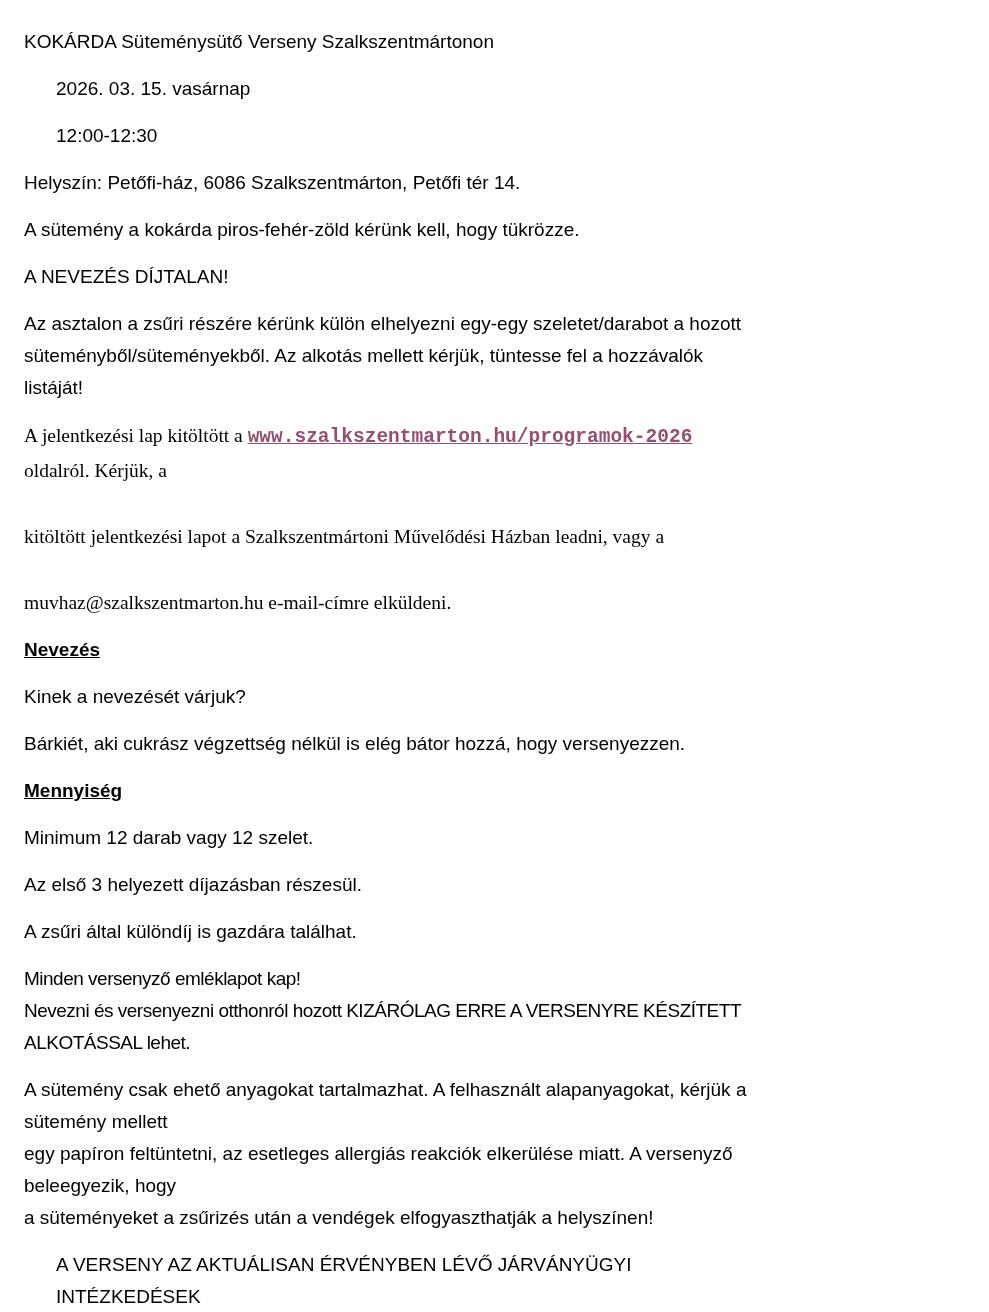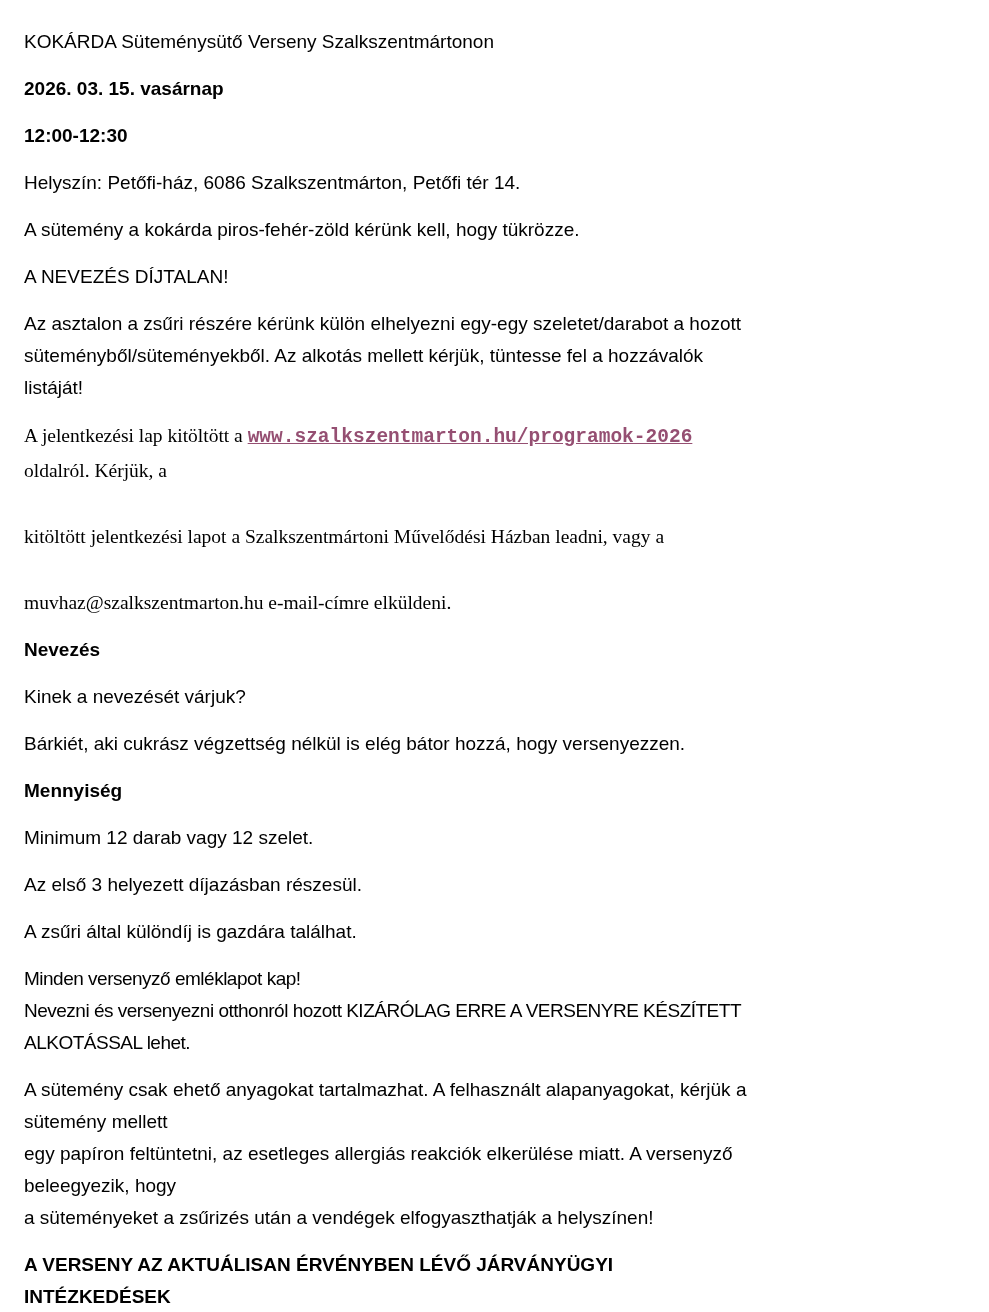--- a/index.html
+++ b/index.html
@@ -15,23 +15,24 @@
     padding: 26px 24px 0 24px;
     color: #000000;
     font-family: "Liberation Sans", sans-serif;
     font-size: 19px;
     line-height: 32px;
   }
   .para {
     margin: 0 0 15px 0;
     white-space: pre-line; 
   }
-  .bold { font-weight: bold; }
+  .bold { font-weight: normal; margin-left: 32px; }
   .heading {
     font-weight: bold;
+    text-decoration: underline;
   }
   .tight { letter-spacing: -0.5px; }
   .serif {
     font-family: "Liberation Serif", serif;
     font-size: 19.5px;
     line-height: 33px;
   }
   .doc-link {
     font-weight: bold;
     text-decoration: underline;

